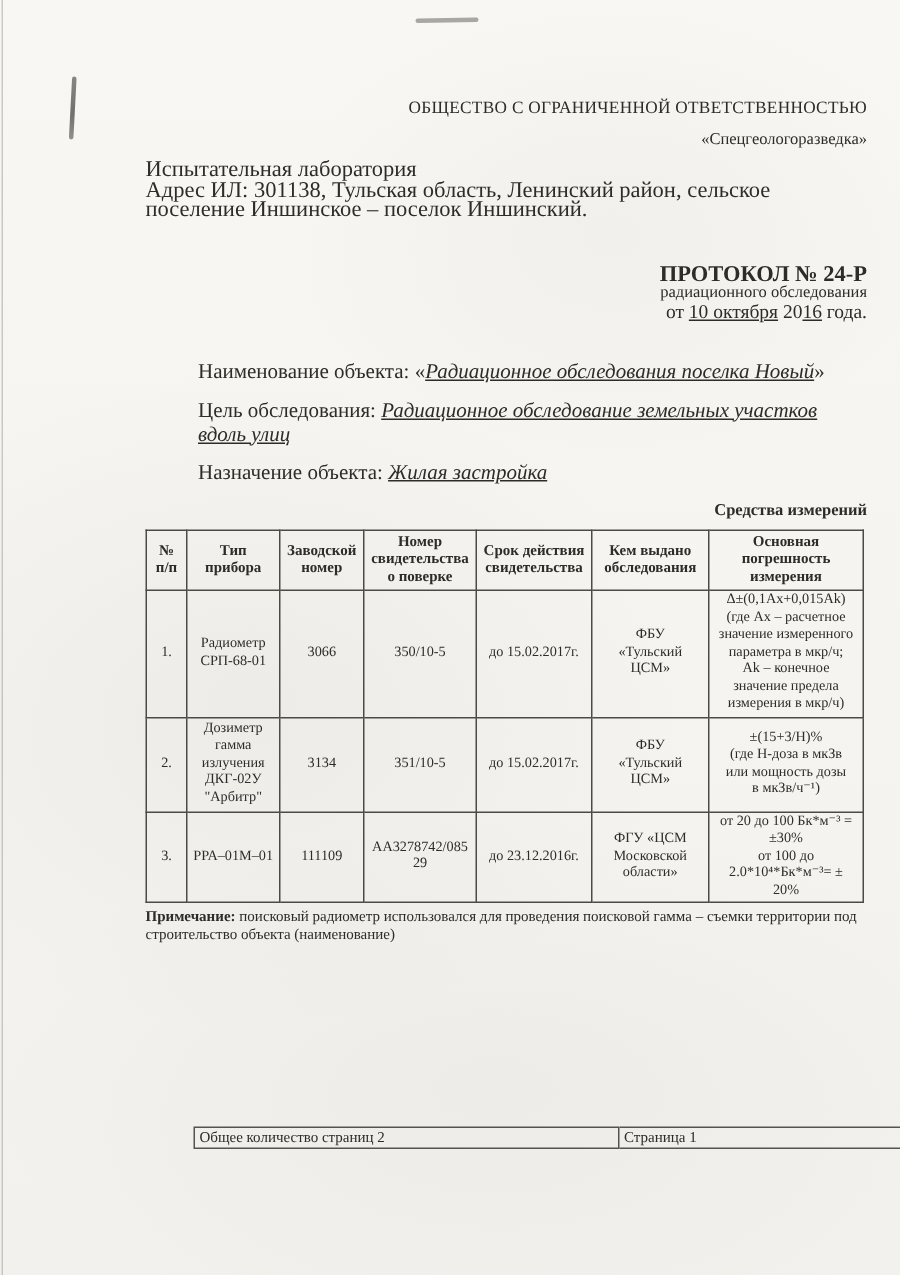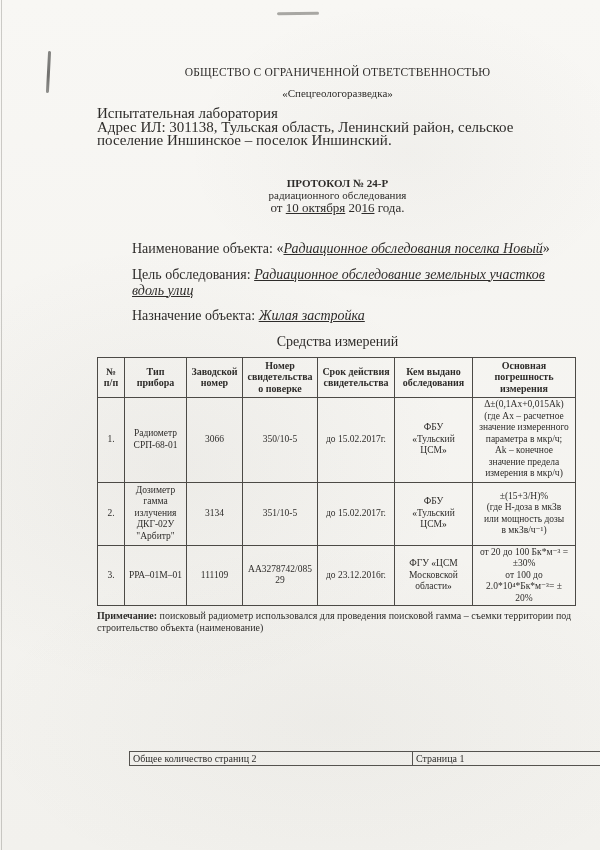--- a/index.html
+++ b/index.html
@@ -17,33 +17,33 @@
       radial-gradient(ellipse 500px 260px at 55% 85%, rgba(90,85,75,0.04), transparent 70%),
       linear-gradient(#f8f7f4, #f2f1ed);
   }
   
   .scanner-edge{ position:absolute; left:1px; top:0; width:1px; height:850px; background:rgba(120,118,112,0.35); }
   .smudge{ position:absolute; left:277px; top:12px; width:42px; height:3px; background:#8d8c88; transform:rotate(-1deg); opacity:.75; border-radius:2px; }
   .pen-mark{ position:absolute; left:47px; top:51px; width:3px; height:42px;
     background:linear-gradient(#6a6a68,#4f4f4d 60%,#787875); transform:rotate(3deg); border-radius:2px; opacity:.8; }
 
   .content{ position:absolute; left:97px; top:66px; width:481px; }
-  .center{ text-align:center; }
+  .center{ text-align:right; }
   .org1{ font-size:11.5px; letter-spacing:.2px; }
   .org2{ font-size:11px; margin-top:9px; }
   .lab{ font-size:15px; line-height:13.5px; margin-top:8px; }
   .proto{ margin-top:29px; line-height:12.5px; }
-  .proto-title{ font-weight:bold; font-size:11px; }
+  .proto-title{ font-weight:bold; font-size:15px; }
   .proto-sub{ font-size:11px; }
   .proto-date{ font-size:13px; }
   .u{ text-decoration:underline; }
   .fields{ margin-top:27px; font-size:14px;margin-left:35px; }
   .field{ margin-bottom:9.5px; }
   .field .val{ font-style:italic; text-decoration:underline; }
-  .tbl-title{ font-weight:normal; font-size:14px; margin-top:5px; }
+  .tbl-title{ font-weight:bold; font-size:11px; margin-top:5px; }
 
   table.instr{ border-collapse:collapse; margin-top:7px; width:478px; table-layout:fixed; }
   table.instr th, table.instr td{
     border:1px solid #4c4a46; vertical-align:middle; text-align:center;
     white-space:pre-line; padding:1px 2px; overflow:hidden;
   }
   table.instr th{ font-weight:bold; font-size:10px; line-height:11.5px; }
   table.instr td{ font-size:9.5px; line-height:11.5px;text-align:center; }
   td.left{ text-align:left; }
   .c0{width:27px}.c1{width:62px}.c2{width:56px}.c3{width:75px}.c4{width:77px}.c5{width:78px}.c6{width:103px}

